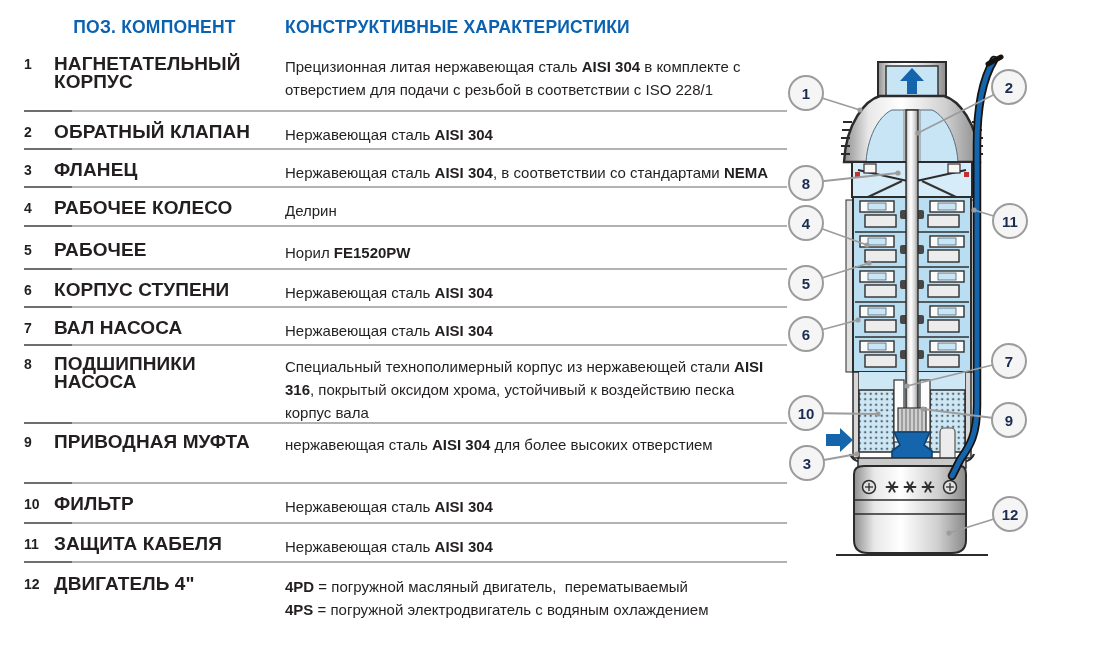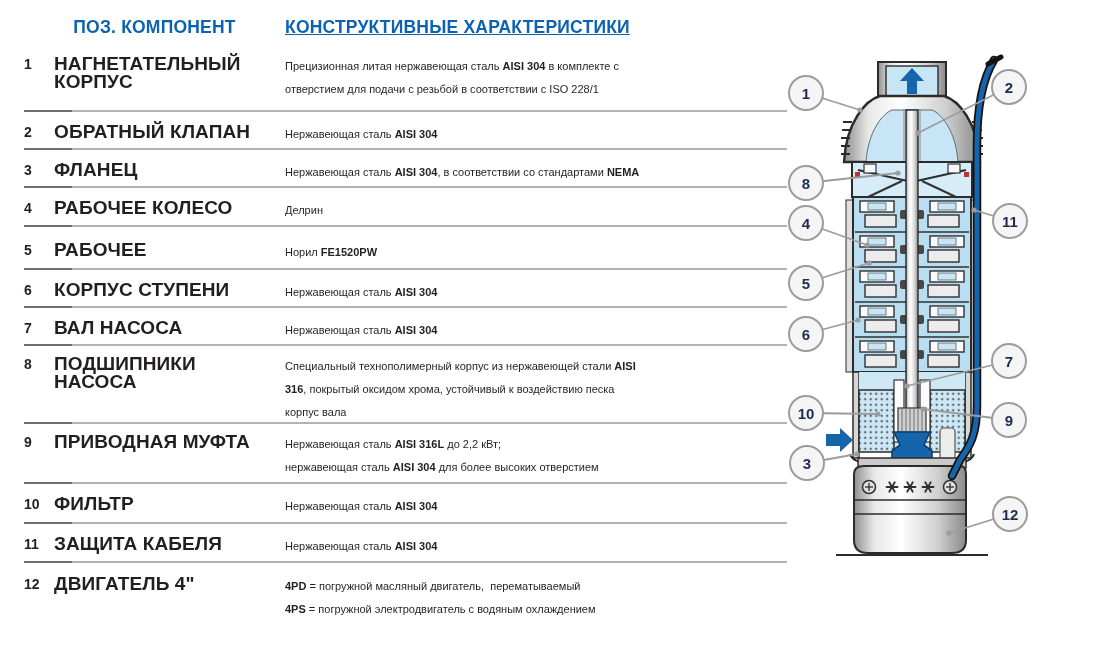--- a/index.html
+++ b/index.html
@@ -7,31 +7,31 @@
     width:1104px;height:650px;position:relative;overflow:hidden;
     background:#ffffff;
     font-family:"Liberation Sans","DejaVu Sans",sans-serif;
     color:#231f20;
   }
   
   .spec-table{position:absolute;left:24px;top:16px;width:763px;}
   .thead{display:flex;margin-bottom:9px;}
   .th{font-weight:bold;font-size:17.5px;color:#0b62b0;line-height:22px;letter-spacing:.2px;}
   .th-left{width:261px;text-align:center;}
-  .th-right{flex:1;text-decoration:underline;}
+  .th-right{flex:1;}
   .row{display:flex;position:relative;box-sizing:border-box;align-items:flex-start;}
   .row::after{
     content:'';position:absolute;left:0;right:0;bottom:0;height:2px;
     background:linear-gradient(to right,#6e6e6e 0px,#6e6e6e 48px,#b2b2b2 48px,#b2b2b2 100%);
   }
   .row.last::after{display:none;}
   .cell{box-sizing:border-box;}
   .cell.num{width:30px;font-weight:bold;font-size:14px;line-height:18px;}
   .cell.name{width:231px;font-weight:bold;font-size:19px;line-height:18px;padding-right:8px;letter-spacing:.1px;}
-  .cell.desc{flex:1;font-size:11px;}
+  .cell.desc{flex:1;font-size:15px;}
   .cell.desc .line{line-height:23px;white-space:pre;}
   .bd{font-weight:bold;}
   
   .diagram{position:absolute;left:780px;top:50px;width:324px;height:600px;}
   .outline{stroke:#2b2b2b;}
   .leader{stroke:#9c9c9c;stroke-width:1.8;}
   .leader-dot{fill:#9c9c9c;}
   .callout-circle{fill:#f5f5f5;stroke:#9c9c9c;stroke-width:2;}
   .callout-num{font-family:"Liberation Sans","DejaVu Sans",sans-serif;font-weight:bold;font-size:15px;fill:#1b2c50;text-anchor:middle;}
   .sw{fill:#fafafa;stroke:#2f2f2f;stroke-width:1.4;}
@@ -108,21 +108,20 @@
         <div class="cell desc">
           <div class="line"><span>Специальный технополимерный корпус из нержавеющей стали </span><span class="bd">AISI</span></div>
           <div class="line"><span class="bd">316</span><span>, покрытый оксидом хрома, устойчивый к воздействию песка</span></div>
           <div class="line"><span>корпус вала</span></div>
         </div>
       </div>
       <div class="row" style="min-height: 60px; padding-top: 9px;">
         <div class="cell num">9</div>
         <div class="cell name">ПРИВОДНАЯ МУФТА</div>
         <div class="cell desc">
-          <div class="line"><span>Нержавеющая сталь </span><span class="bd">AISI 316L</span><span> до 2,2 кВт;</span></div>
           <div class="line"><span>нержавеющая сталь </span><span class="bd">AISI 304</span><span> для более высоких отверстием</span></div>
         </div>
       </div>
       <div class="row" style="min-height: 40px; padding-top: 11px;">
         <div class="cell num">10</div>
         <div class="cell name">ФИЛЬТР</div>
         <div class="cell desc">
           <div class="line"><span>Нержавеющая сталь </span><span class="bd">AISI 304</span></div>
         </div>
       </div>

